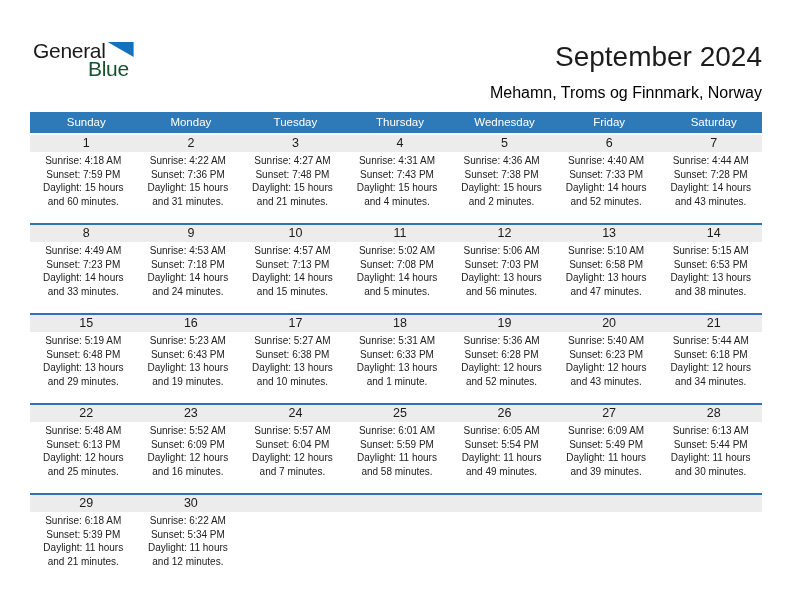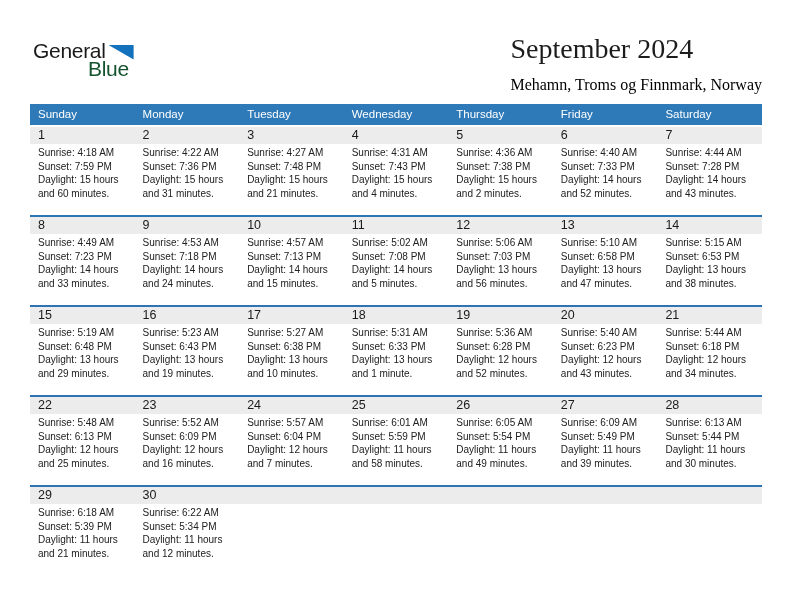--- a/index.html
+++ b/index.html
@@ -8,37 +8,37 @@
   .page {
     position: relative;
     width: 792px;
     height: 612px;
     background: #ffffff;
     overflow: hidden;
   }
 
   
   .logo { position: absolute; left: 33px; top: 40px; }
-  .logo-line1 { display: flex; align-items: center; font-size: 21px; line-height: 22px; color: #1a1a1a; letter-spacing: -0.3px; }
+  .logo-line1 { display: flex; align-items: flex-start; font-size: 21px; line-height: 22px; color: #1a1a1a; letter-spacing: -0.3px; }
   .logo-triangle {
     display: inline-block;
     width: 26px; height: 15px;
     margin-left: 2px; margin-top: 2px;
     background: #1472bd;
     clip-path: polygon(0 0, 100% 0, 100% 100%);
   }
   .logo-line2 { font-size: 21px; line-height: 22px; color: #14532d; margin-top: -4px; margin-left: 55px; letter-spacing: -0.3px; }
 
   
-  .header-right { position: absolute; right: 30px; top: 32px; text-align: left; font-family: Liberation Serif, serif; }
+  .header-right { position: absolute; right: 30px; top: 40px; text-align: right; }
   .title { font-size: 28px; line-height: 34px; color: #1c1c1c; font-weight: 400; }
   .subtitle { font-size: 16px; line-height: 20px; color: #000000; margin-top: 9px; font-weight: 400; }
 
   
-  .calendar { position: absolute; left: 30px; top: 104px; width: 732px; }
+  .calendar { position: absolute; left: 30px; top: 112px; width: 732px; text-align: center; }
   .weekday-header {
     display: grid;
     grid-template-columns: repeat(7, 1fr);
     background: #2e7ab8;
     height: 21px;
   }
   .weekday-cell { color: #ffffff; font-size: 11.5px; line-height: 21px; padding-left: 8px; }
 
   .week-row {
     display: grid;
@@ -76,22 +76,22 @@
   <div class="header-right">
     <div class="title">September 2024</div>
     <div class="subtitle">Mehamn, Troms og Finnmark, Norway</div>
   </div>
 
   <div class="calendar">
     <div class="weekday-header">
       <div class="weekday-cell">Sunday</div>
       <div class="weekday-cell">Monday</div>
       <div class="weekday-cell">Tuesday</div>
+      <div class="weekday-cell">Thursday</div>
       <div class="weekday-cell">Wednesday</div>
-      <div class="weekday-cell">Thursday</div>
       <div class="weekday-cell">Friday</div>
       <div class="weekday-cell">Saturday</div>
     </div>
     <div id="weeks-container">
         <div class="week-row first">
           <div class="day-cell">
     <div class="day-num">1</div>
     <div class="day-info">
       <div class="info-line">Sunrise: 4:18 AM</div>
       <div class="info-line">Sunset: 7:59 PM</div>

